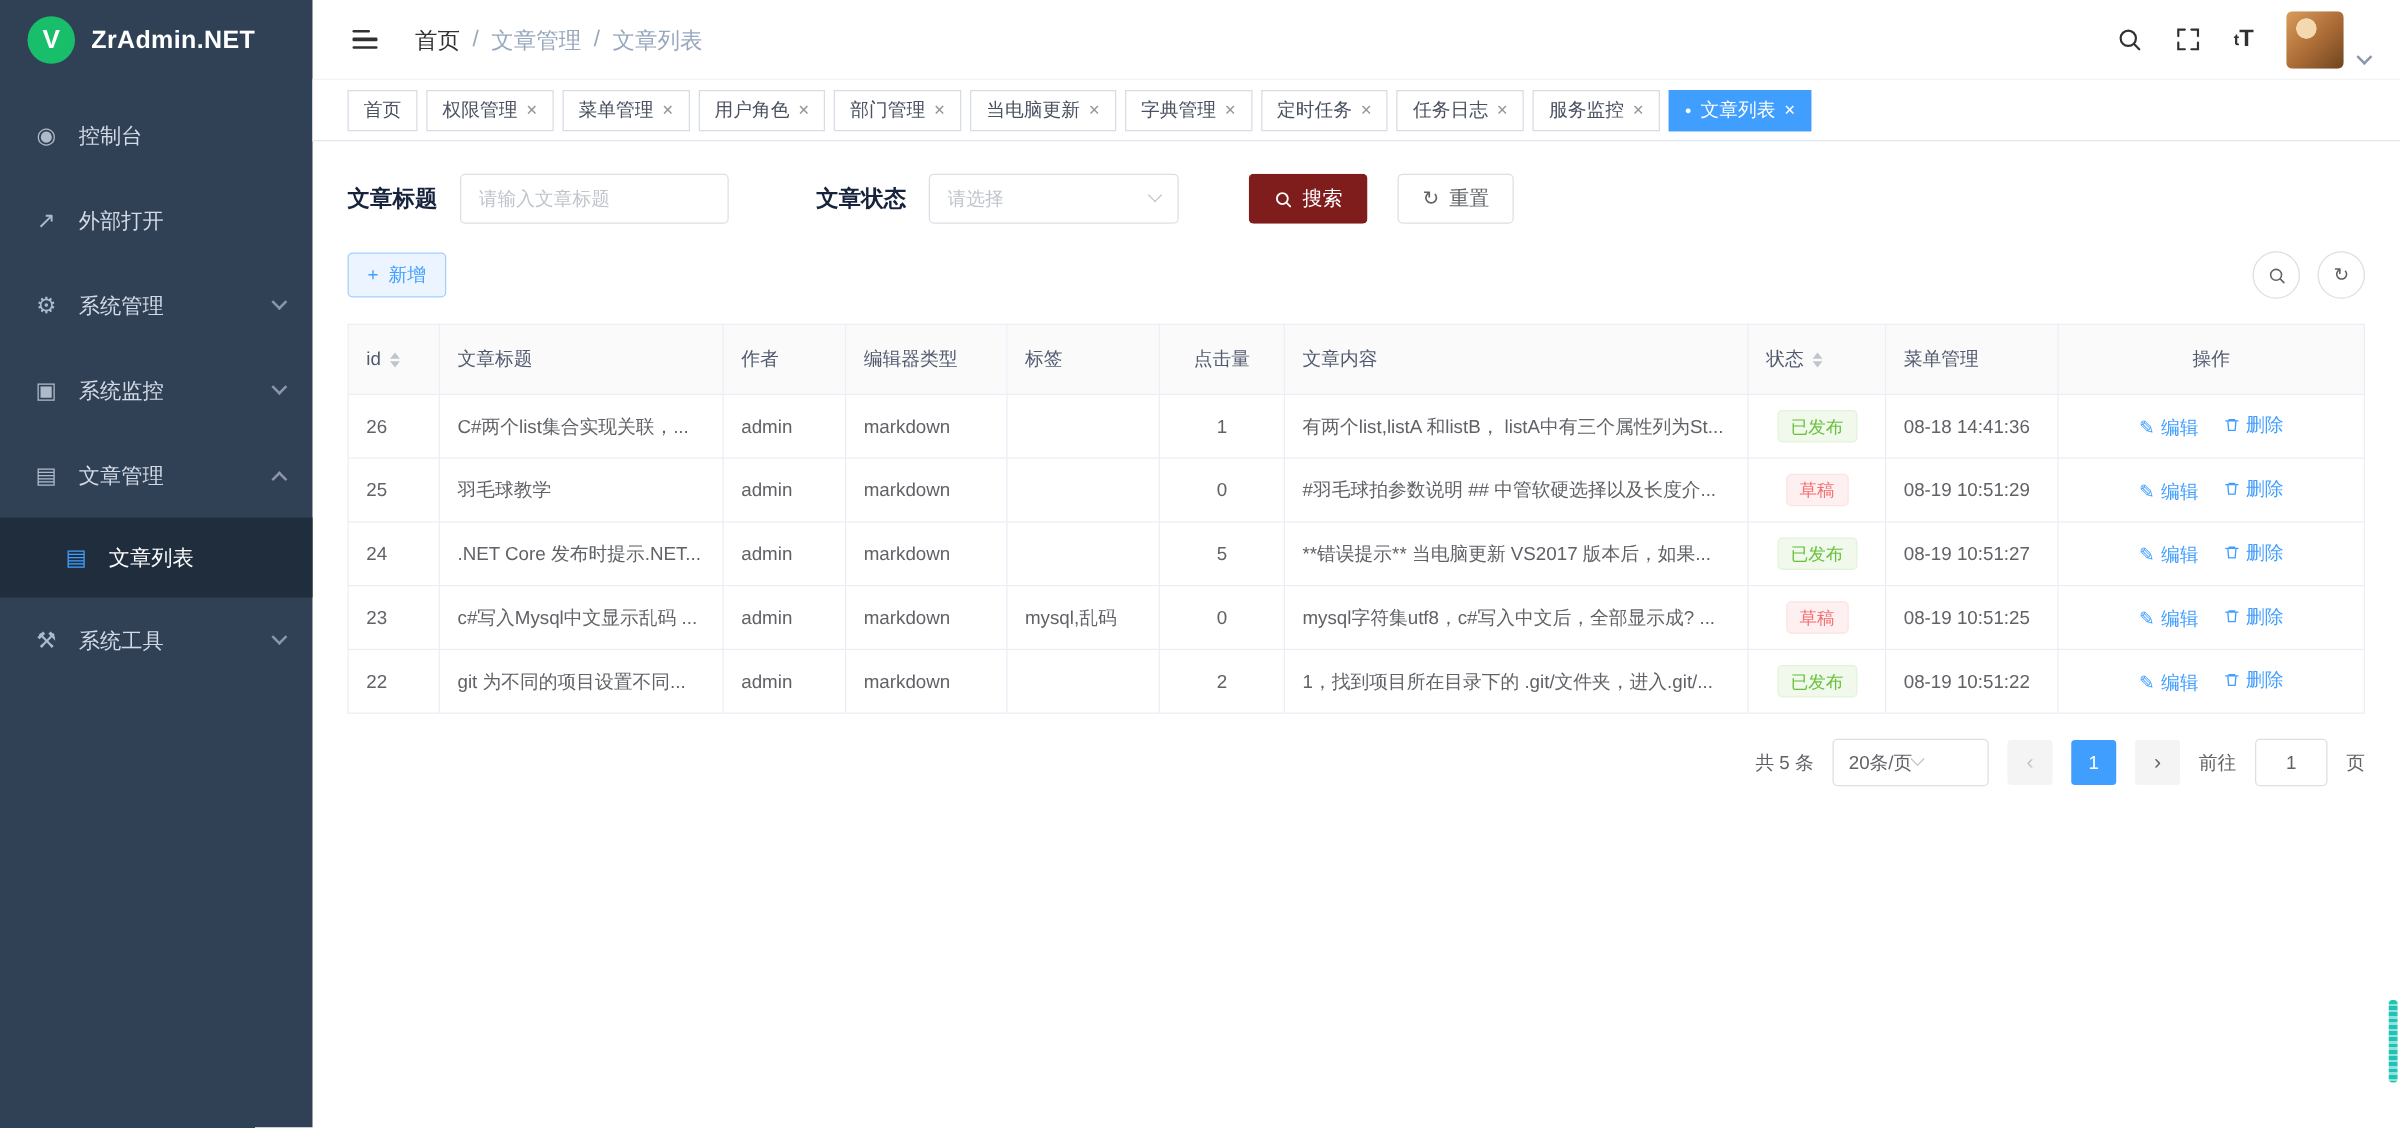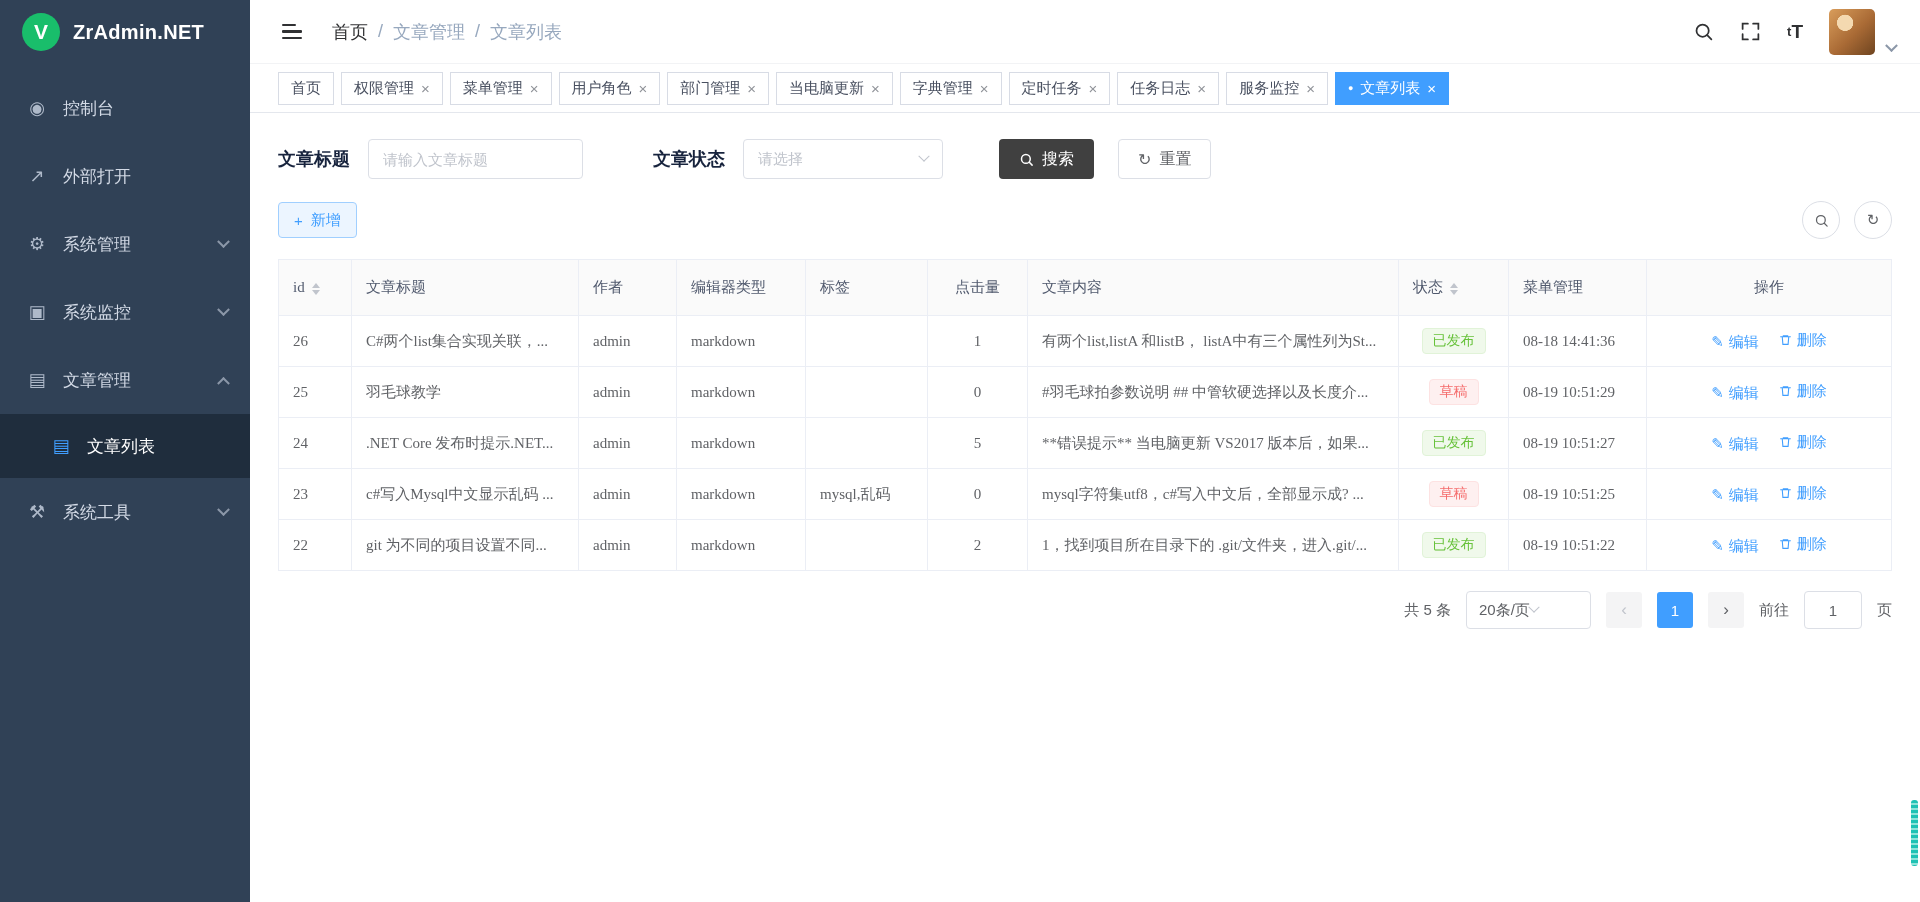--- a/index.html
+++ b/index.html
@@ -63,31 +63,31 @@
     font-family:"Liberation Sans","DejaVu Sans",sans-serif; }
   .text-input::placeholder { color:#c0c4cc; }
   .select-box { width:200px; height:40px; border:1px solid #dcdfe6; border-radius:4px;
     display:flex; align-items:center; justify-content:space-between; padding:0 14px; cursor:pointer; }
   .select-placeholder { color:#c0c4cc; font-size:15px; }
   .select-caret { width:8px; height:8px; border-right:1.7px solid #c0c4cc; border-bottom:1.7px solid #c0c4cc;
     transform:rotate(45deg) translate(-2px,-2px); }
   .ml70 { margin-left:70px; }
   .btn { height:40px; border-radius:4px; display:inline-flex; align-items:center; gap:8px;
     padding:0 19px; font-size:16px; cursor:pointer; border:1px solid transparent; }
-  .btn-search { background:#404040; color:#fff; margin-left:56px; }
+  .btn-search { background:#7f1d1d; color:#fff; margin-left:56px; }
   .btn-reset { background:#fff; border-color:#dcdfe6; color:#606266; margin-left:24px; }
   .toolbar-row { display:flex; align-items:center; margin-top:22px; }
   .btn-add { height:36px; background:#ecf5ff; border:1px solid #a0cfff; color:#409eff; font-size:15px; padding:0 15px; }
   .toolbar-right { margin-left:auto; display:flex; align-items:center; gap:14px; }
   .circle-btn { width:38px; height:38px; border:1px solid #dcdfe6; border-radius:50%;
     display:flex; align-items:center; justify-content:center; color:#606266; cursor:pointer; background:#fff; }
   
   table.grid { margin-top:20px; width:100%; border-collapse:collapse; table-layout:fixed; font-size:15px; color:#606266; }
   .grid th, .grid td { border:1px solid #ebeef5; padding:0 14px; overflow:hidden;
-    white-space:nowrap; text-overflow:clip;font-family:Liberation Serif, serif; }
+    white-space:nowrap; text-overflow:clip; }
   .grid th { height:56px; background:#fafafa; color:#515a6e; font-weight:normal; text-align:left; }
   .grid td { height:51px; background:#fff; }
   .grid .al-c { text-align:center; }
   .sort { display:inline-flex; flex-direction:column; gap:2px; margin-left:7px; vertical-align:middle; }
   .sort i { width:0; height:0; border-left:4px solid transparent; border-right:4px solid transparent; display:block; }
   .sort .s-up { border-bottom:5px solid #c0c4cc; }
   .sort .s-down { border-top:5px solid #c0c4cc; }
   .badge { display:inline-block; padding:4px 10px; border-radius:4px; font-size:14px; line-height:1.2;text-align:center; }
   .badge.published { color:#67c23a; background:#f0f9eb; border:1px solid #e1f3d8; }
   .badge.draft { color:#f56c6c; background:#fef0f0; border:1px solid #fde2e2; }

